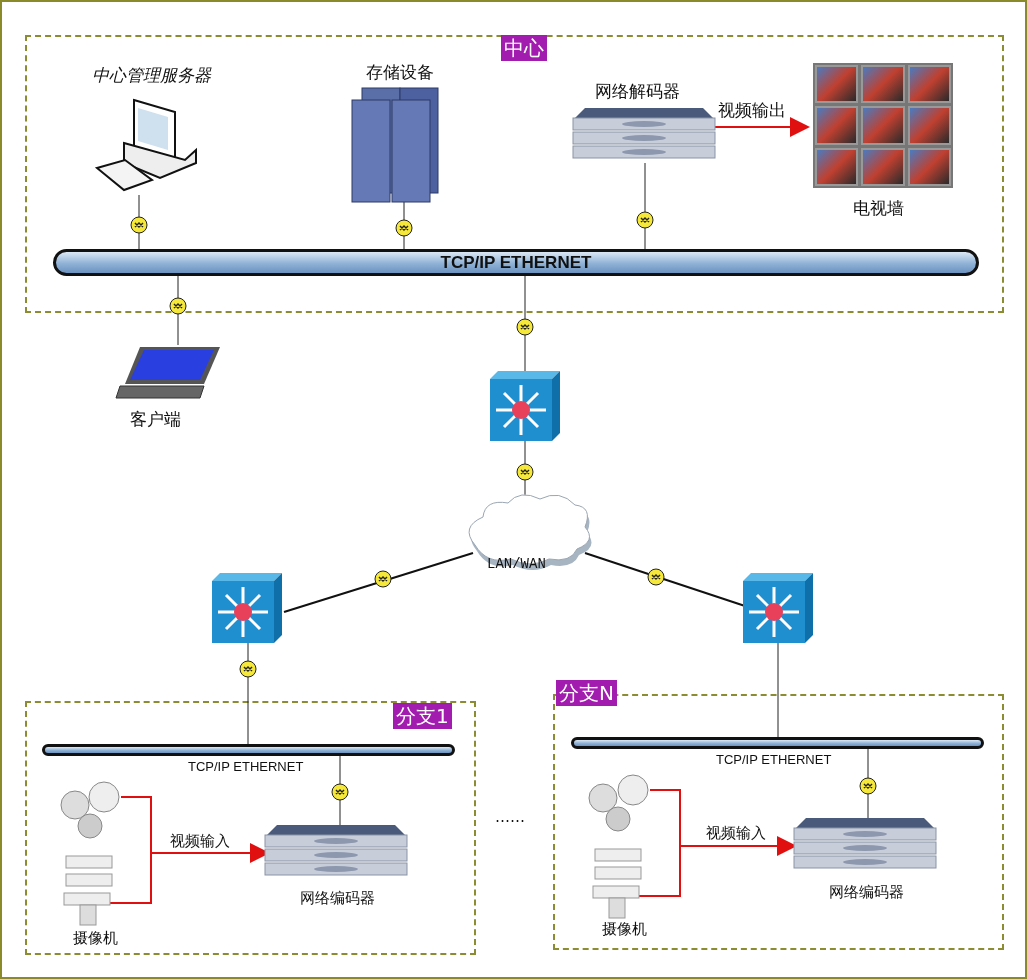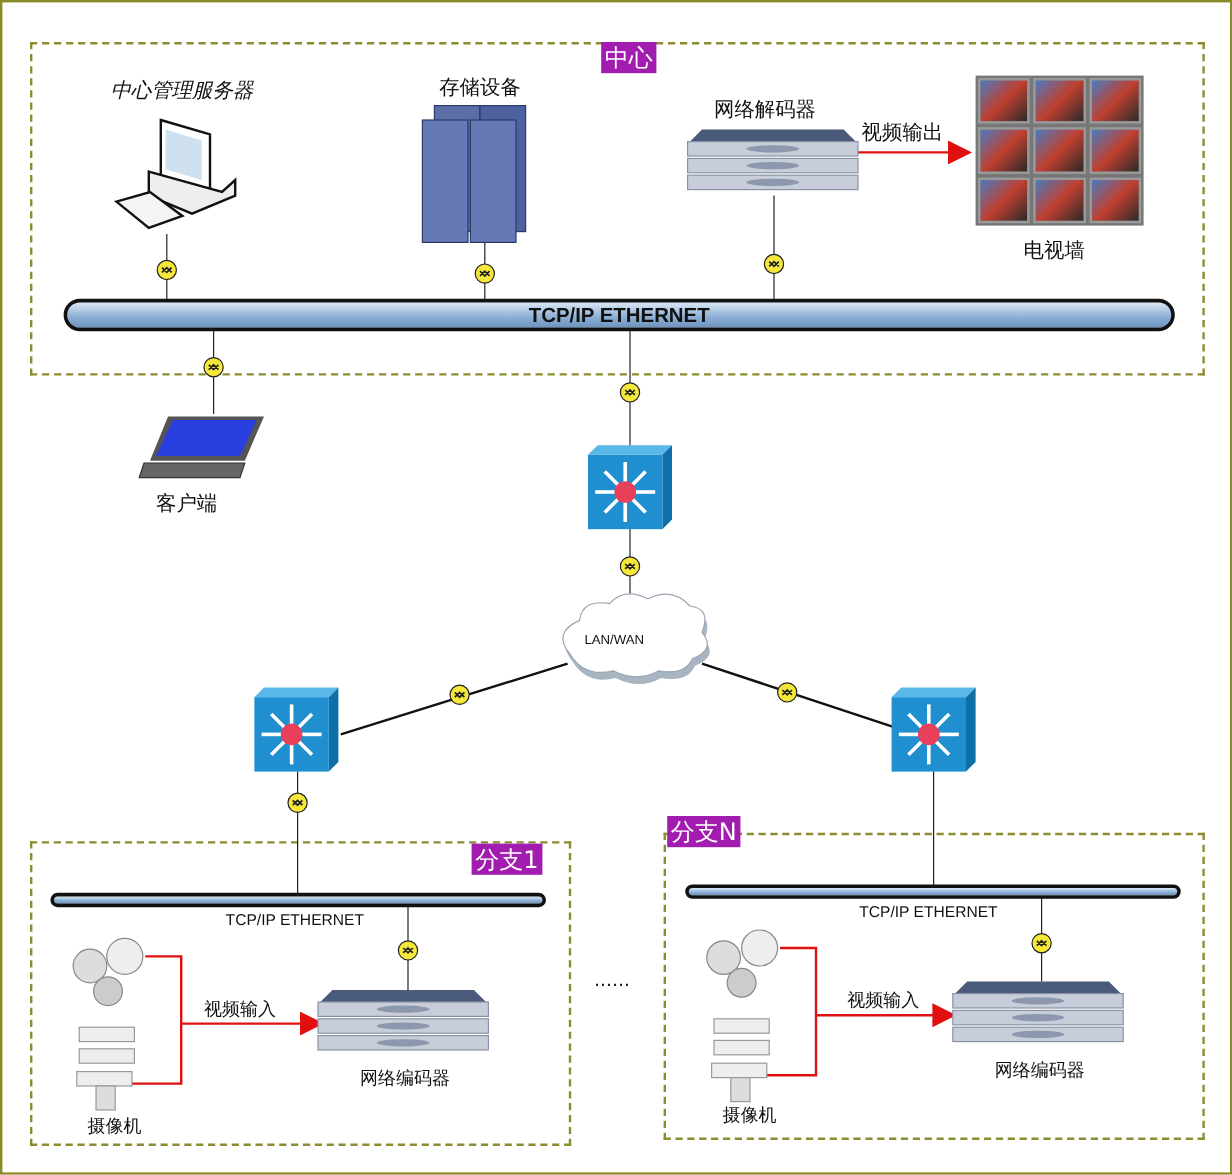--- a/index.html
+++ b/index.html
@@ -176,21 +176,21 @@
 <div class="lbl-sm" style="left:188px;top:759px;">TCP/IP ETHERNET</div>
 <div class="pipe" style="left:571px;top:737px;width:413px;height:12px;"></div>
 <div class="lbl-sm" style="left:716px;top:752px;">TCP/IP ETHERNET</div>
 
 <div class="lbl" style="left:92px;top:64px;font-style:italic;">中心管理服务器</div>
 <div class="lbl" style="left:366px;top:61px;font-family:Liberation Mono, monospace;">存储设备</div>
 <div class="lbl" style="left:595px;top:80px;">网络解码器</div>
 <div class="lbl" style="left:718px;top:99px;text-align:right;">视频输出</div>
 <div class="lbl" style="left:853px;top:197px;">电视墙</div>
 <div class="lbl" style="left:130px;top:408px;">客户端</div>
-<div class="lbl" style="left:487px;top:528px;font-size:11px;font-family:Liberation Sans, sans-serif;">LAN/WAN</div>
+<div class="lbl" style="left:487px;top:556px;font-size:14px;font-family:Liberation Mono, monospace;">LAN/WAN</div>
 
 <div class="lbl" style="left:170px;top:832px;font-size:15px;">视频输入</div>
 <div class="lbl" style="left:300px;top:889px;font-size:15px;">网络编码器</div>
 <div class="lbl" style="left:73px;top:929px;font-size:15px;">摄像机</div>
 
 <div class="lbl" style="left:706px;top:824px;font-size:15px;">视频输入</div>
 <div class="lbl" style="left:829px;top:883px;font-size:15px;">网络编码器</div>
 <div class="lbl" style="left:602px;top:920px;font-size:15px;">摄像机</div>
 
 <div class="lbl" style="left:495px;top:808px;font-size:15px;">……</div>

